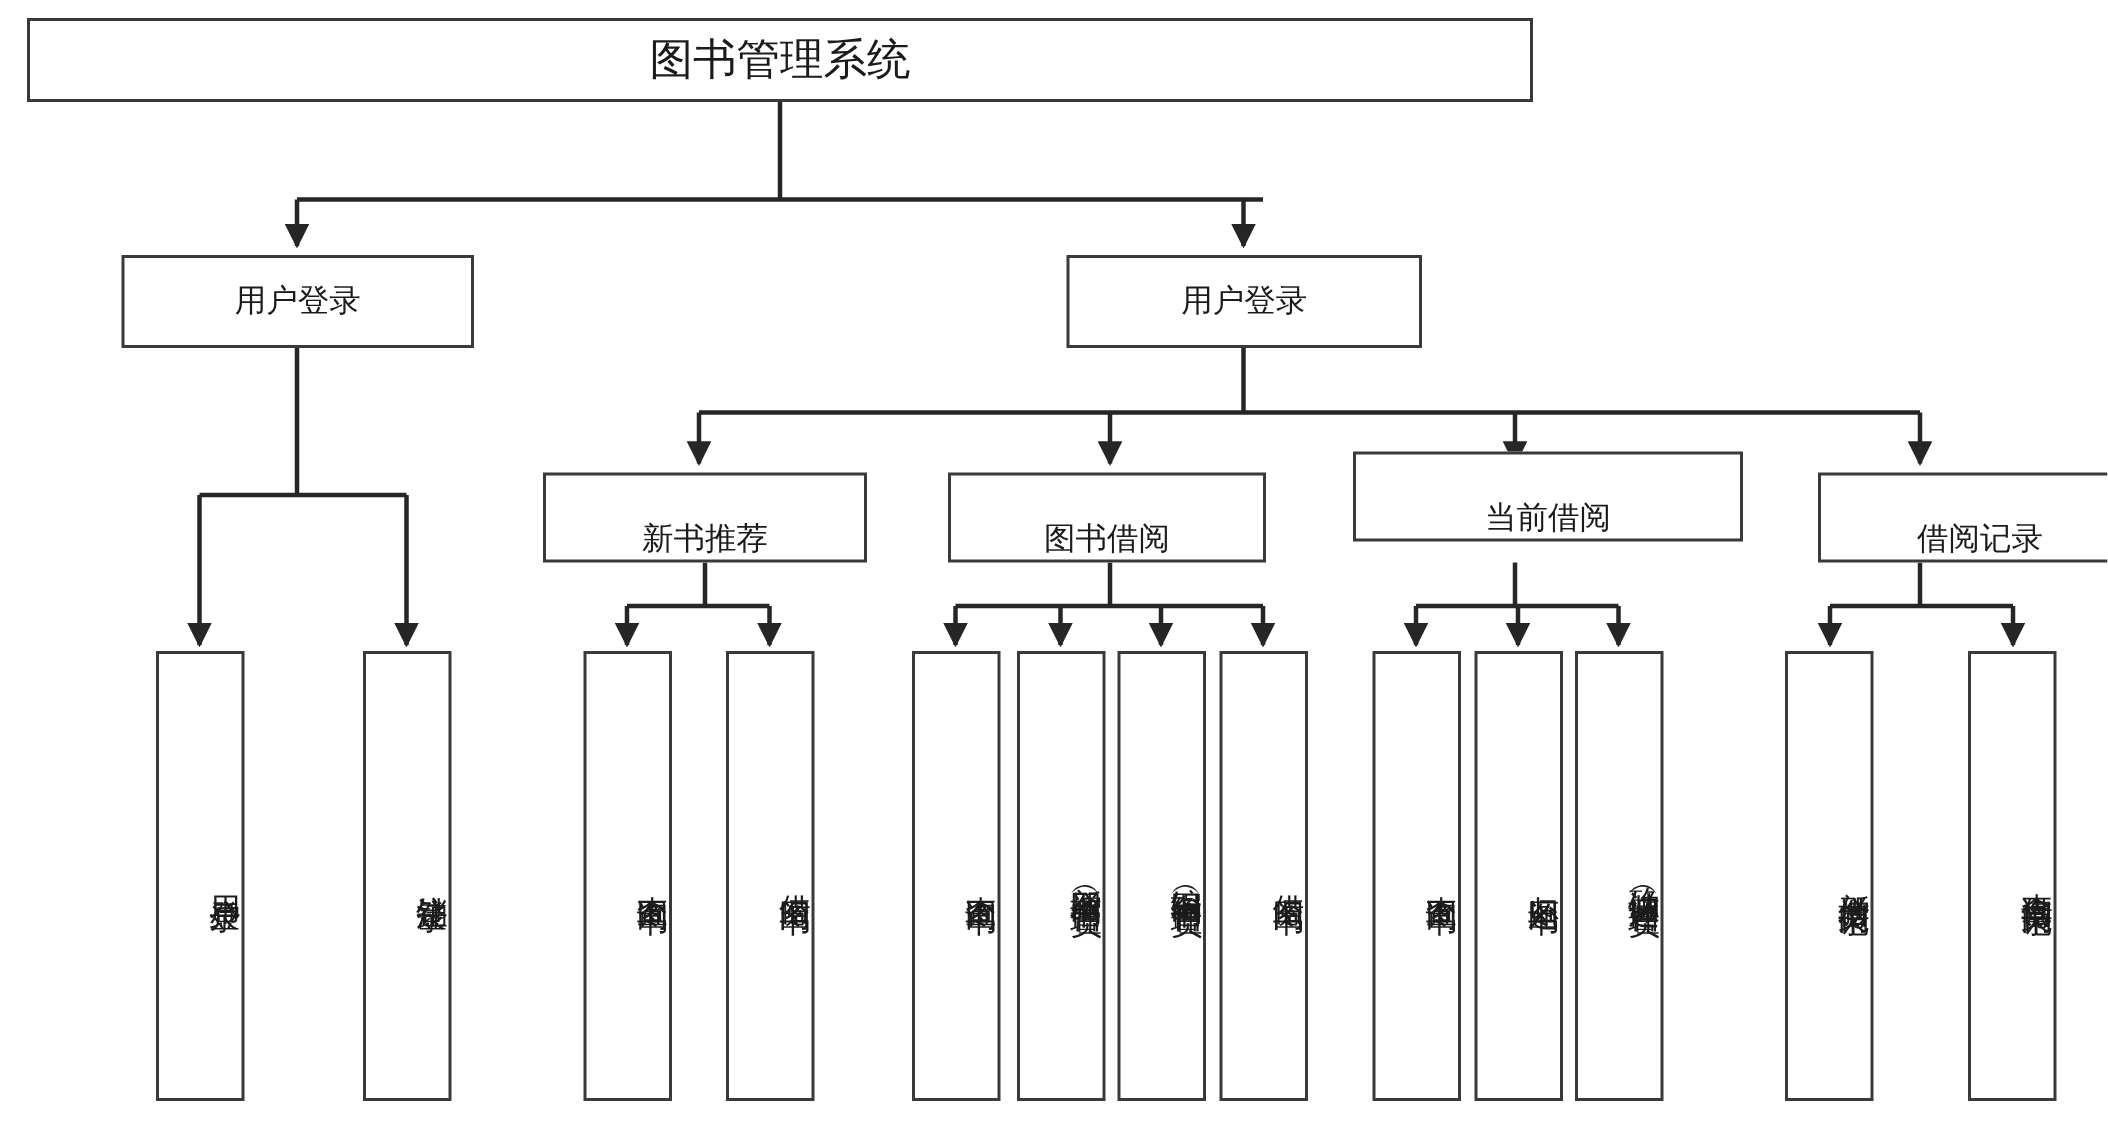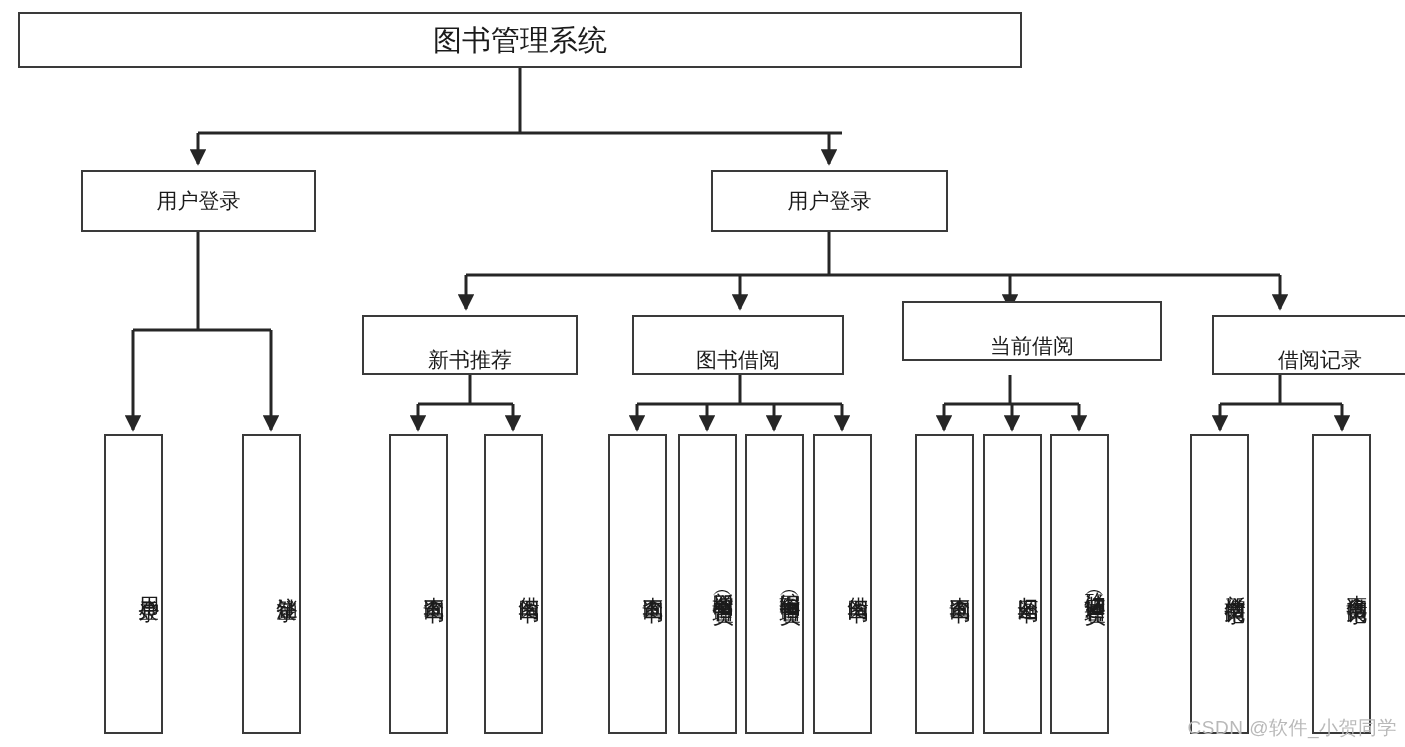--- a/index.html
+++ b/index.html
@@ -189,15 +189,14 @@
     <span class="vtext">确认归还（管理员）</span>
   </div>
 
   <div class="node leaf" style="left:1190px; top:434px; width:59px; height:300px;">
     <span class="vtext">新增借阅记录</span>
   </div>
   <div class="node leaf" style="left:1312px; top:434px; width:59px; height:300px;">
     <span class="vtext">查询借阅记录</span>
   </div>
 
-  <div class="watermark">CSDN @软件_小贺同学</div>
 
 </div>
 
 </body></html>

